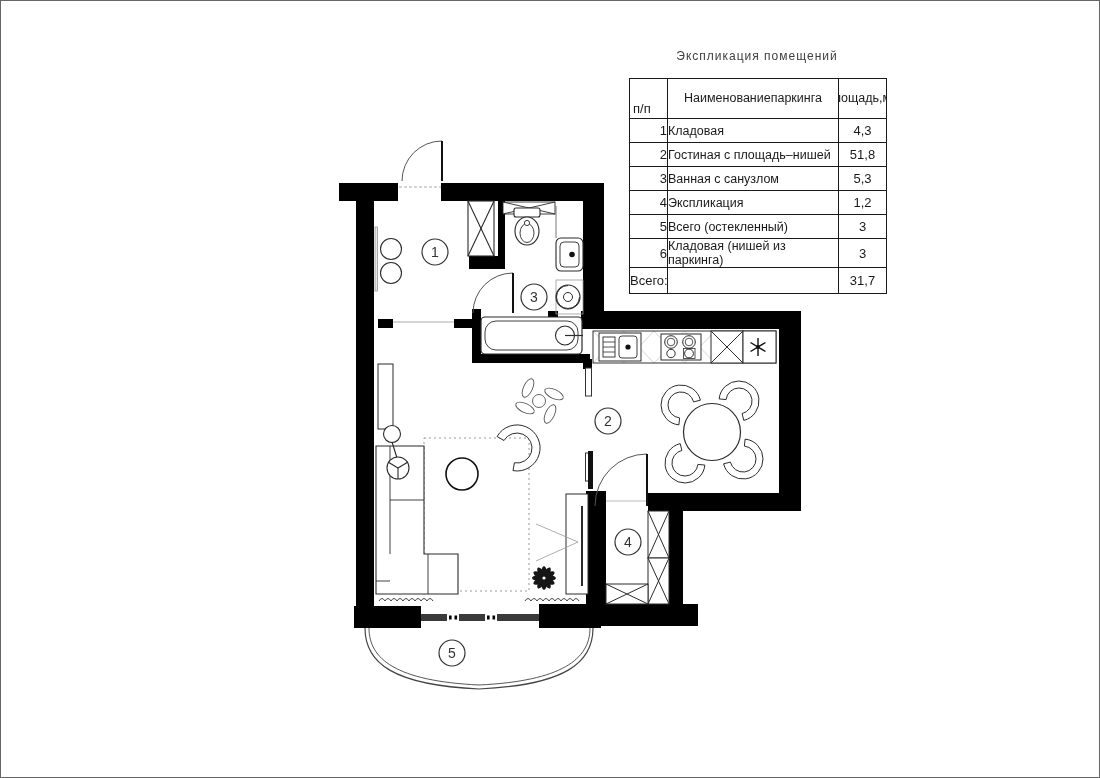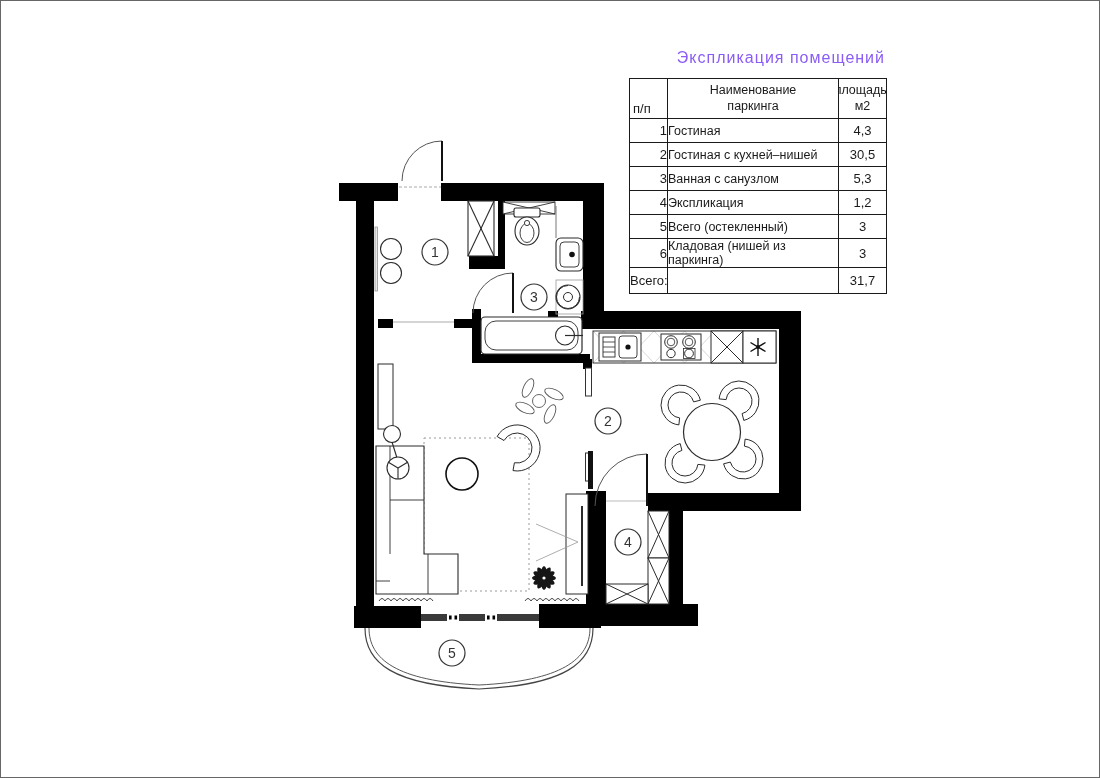--- a/index.html
+++ b/index.html
@@ -3,37 +3,37 @@
 <meta charset="utf-8">
 <style>
   html,body{margin:0;padding:0;background:#fff;}
   .page{
     position:relative;width:1098px;height:776px;background:#fff;
     border:1px solid #666;overflow:hidden;
     font-family:"Liberation Sans",sans-serif;
   }
   .plan-svg{position:absolute;left:0;top:0;width:1100px;height:778px;}
   .title{
-    position:absolute;left:628px;top:48px;width:256px;text-align:right;
-    font-size:16px;letter-spacing:1px;color:#8b5cf6;
+    position:absolute;left:628px;top:48px;width:256px;text-align:center;
+    font-size:12px;letter-spacing:1px;color:#404040;
   }
   table.expl{
     position:absolute;left:628px;top:77px;width:256px;
     border-collapse:collapse;table-layout:fixed;color:#1a1a1a;
   }
   table.expl td{border:1.5px solid #1a1a1a;padding:0;overflow:hidden;}
   td.c-num{width:37px;text-align:right;font-size:13px;}
   td.c-name{width:170px;font-size:12.5px;padding-left:5px;}
   td.c-area{width:47px;text-align:center;font-size:13px;}
   tr.hdr td{height:37px;}
   tr.row td{height:23px;}
   tr.row6 td{height:26px;}
   tr.total td{height:25px;margin-top:28px;}
   .hdr-num{display:flex;align-items:flex-end;height:37px;padding:0 0 2px 3px;font-size:13px;}
-  .hdr-two{display:flex;flex-direction:column;justify-content:center;align-items:center;height:37px;font-size:12.5px;line-height:1.25;}
+  .hdr-two{display:flex;flex-direction:row;justify-content:center;align-items:center;height:37px;font-size:12.5px;line-height:1.25;}
   .total-label{font-size:12px;text-align:left;padding-left:1px;}
   svg text{font-family:"Liberation Sans",sans-serif;}
 </style>
 </head>
 <body>
 
 <div class="page">
 
   <svg class="plan-svg" viewBox="0 0 1100 778">
 
@@ -298,27 +298,27 @@
           </td>
       <td class="c-area">
             <div class="hdr-two">
         <span>площадь,</span>
         <span>м2</span>
             </div>
           </td>
     </tr>
     <tr class="row">
       <td class="c-num">1</td>
-      <td class="c-name">Гостиная</td>
+      <td class="c-name">Кладовая</td>
       <td class="c-area">4,3</td>
     </tr>
     <tr class="row">
       <td class="c-num">2</td>
-      <td class="c-name">Гостиная с кухней–нишей</td>
-      <td class="c-area">30,5</td>
+      <td class="c-name">Гостиная с площадь–нишей</td>
+      <td class="c-area">51,8</td>
     </tr>
     <tr class="row">
       <td class="c-num">3</td>
       <td class="c-name">Ванная с санузлом</td>
       <td class="c-area">5,3</td>
     </tr>
     <tr class="row">
       <td class="c-num">4</td>
       <td class="c-name">Экспликация</td>
       <td class="c-area">1,2</td>

